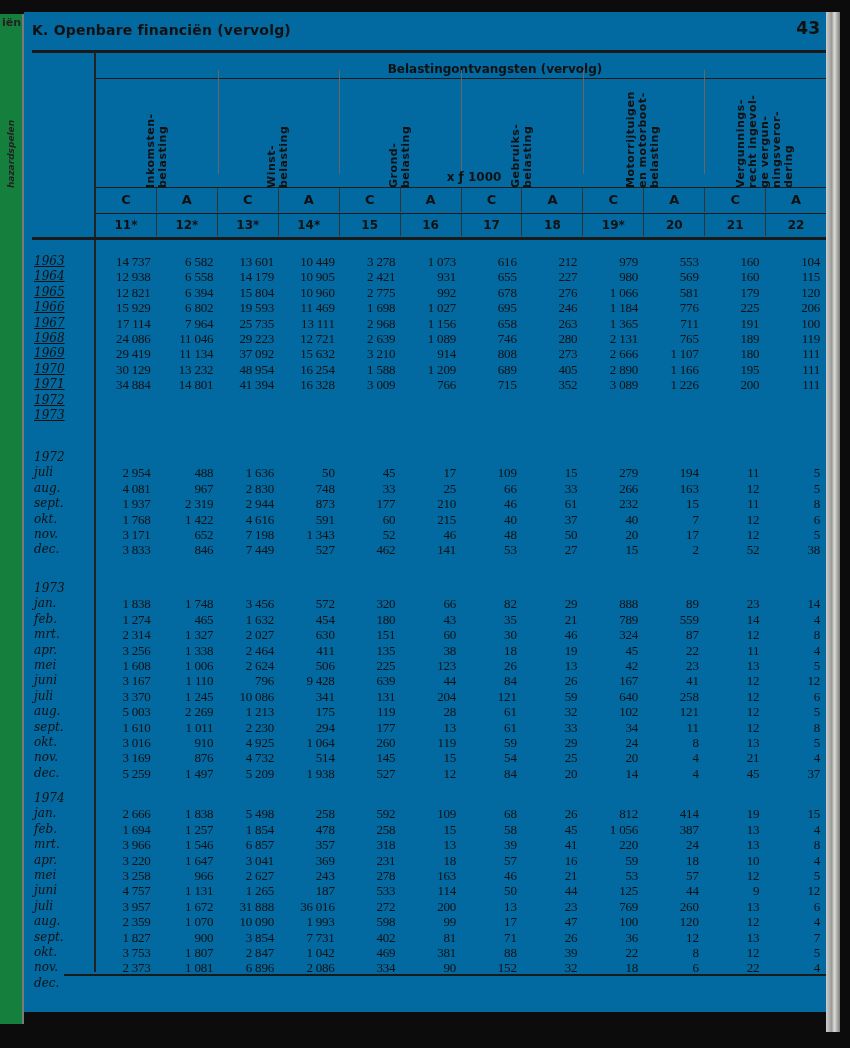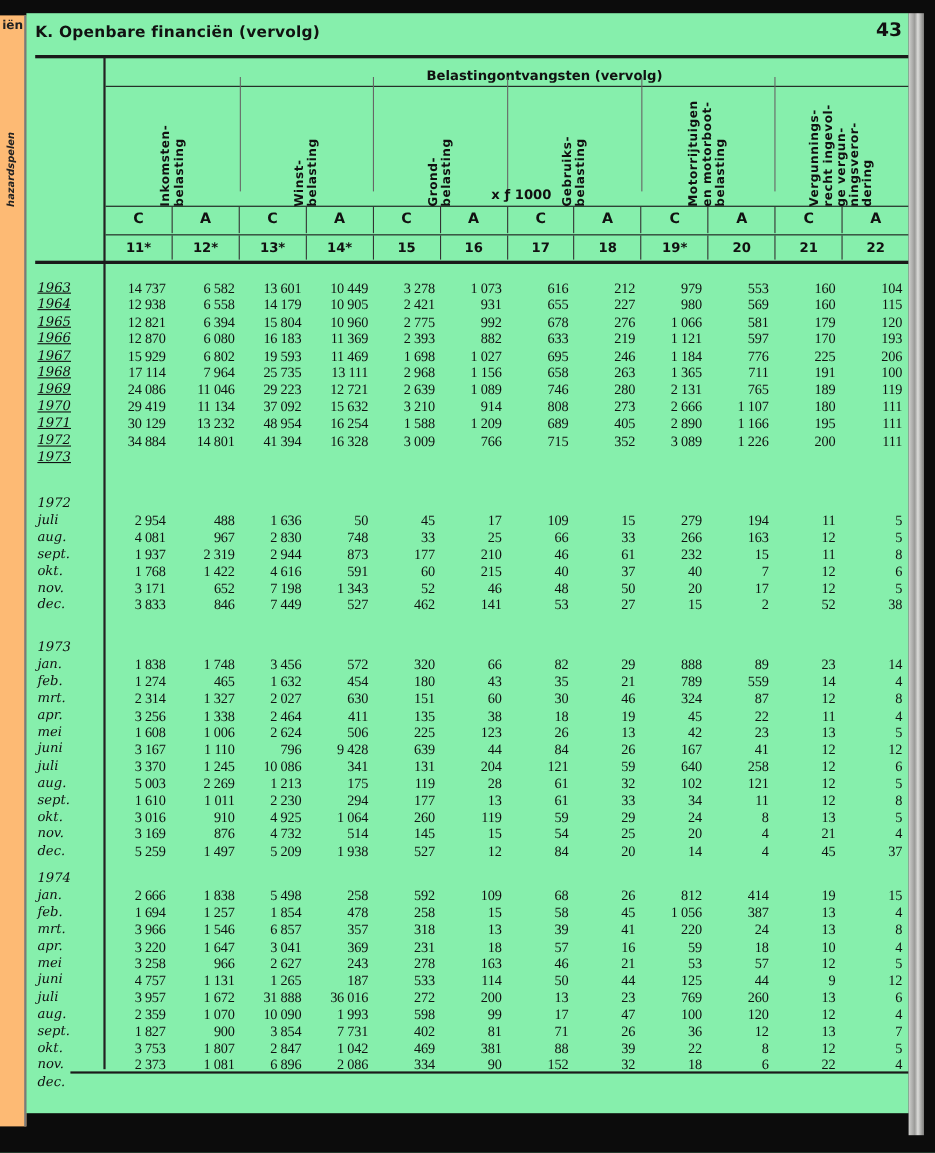--- a/index.html
+++ b/index.html
@@ -4,37 +4,37 @@
 <style>
   html, body { margin: 0; padding: 0; }
   body {
     width: 850px; height: 1048px; overflow: hidden;
     background: #0c0c0c;
     font-family: "DejaVu Serif", serif;
     position: relative;
   }
   .left-strip {
     position: absolute; left: 0; top: 14px; width: 22px; height: 1010px;
-    background: #fdba74; border-right: 2px solid #7a7a7a;
+    background: #15803d; border-right: 2px solid #7a7a7a;
   }
   .left-strip .frag {
     position: absolute; left: 2px; top: 2px;
     font: bold 11px "DejaVu Sans", sans-serif; color: #222;
   }
   .left-strip .vert {
     position: absolute; left: 3px; top: 100px; width: 16px; height: 80px;
     display: flex; align-items: center; justify-content: center;
   }
   .left-strip .vert span {
     transform: rotate(-90deg); white-space: nowrap;
     font: italic bold 9px "DejaVu Sans", sans-serif; color: #222;
   }
   .page {
     position: absolute; left: 24px; top: 12px; width: 802px; height: 1000px;
-    background: #86efac; color: #111;
+    background: #0369a1; color: #111;
   }
   .right-edge {
     position: absolute; left: 826px; top: 12px; width: 14px; height: 1020px;
     background: linear-gradient(90deg, #cfcfcd, #9a9a98 40%, #dcdcda 60%, #7c7c7a);
   }
   .running-head {
     position: absolute; left: 8px; top: 10px;
     font: bold 14px "DejaVu Sans", sans-serif; letter-spacing: 0.2px;
   }
   .page-number {
@@ -221,34 +221,20 @@
           <div>2 775</div>
           <div>992</div>
           <div>678</div>
           <div>276</div>
           <div>1 066</div>
           <div>581</div>
           <div>179</div>
           <div>120</div>
         </div>
         <div class="grid-row">
-          <div>12 870</div>
-          <div>6 080</div>
-          <div>16 183</div>
-          <div>11 369</div>
-          <div>2 393</div>
-          <div>882</div>
-          <div>633</div>
-          <div>219</div>
-          <div>1 121</div>
-          <div>597</div>
-          <div>170</div>
-          <div>193</div>
-        </div>
-        <div class="grid-row">
           <div>15 929</div>
           <div>6 802</div>
           <div>19 593</div>
           <div>11 469</div>
           <div>1 698</div>
           <div>1 027</div>
           <div>695</div>
           <div>246</div>
           <div>1 184</div>
           <div>776</div>

